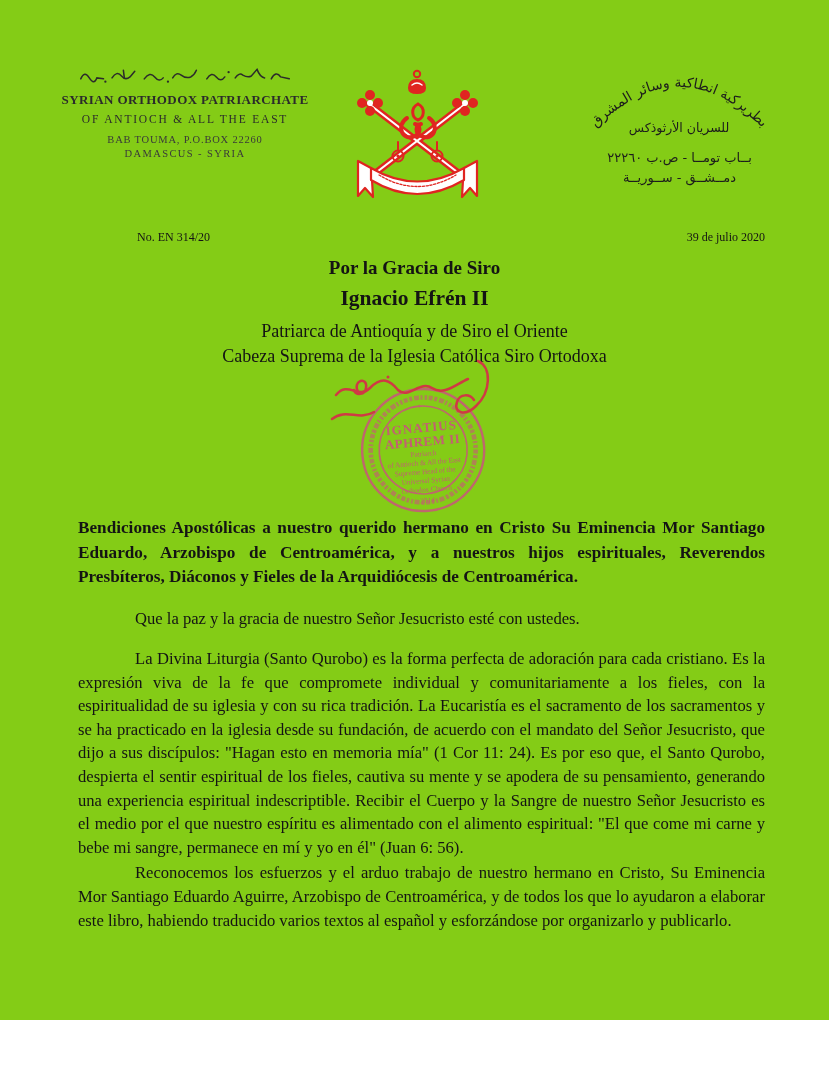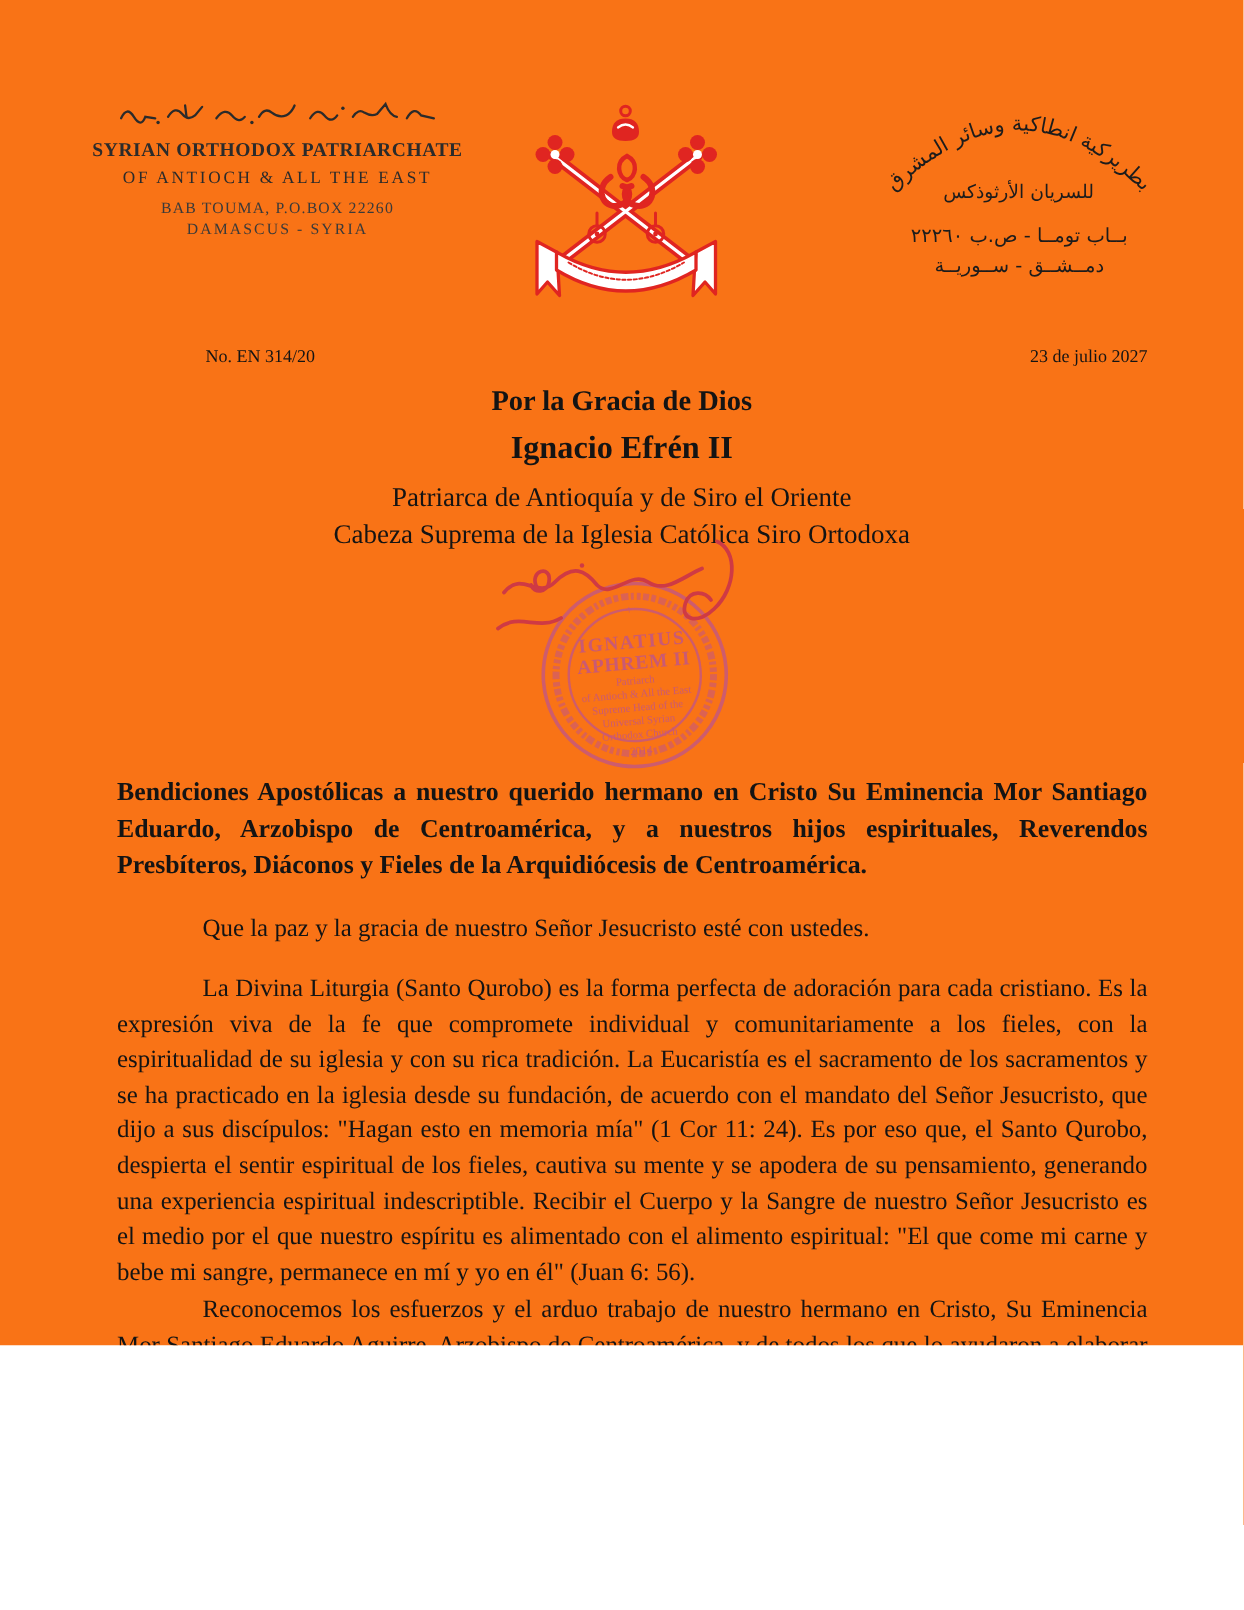--- a/index.html
+++ b/index.html
@@ -1,16 +1,16 @@
 <!DOCTYPE html>
 <html><head>
 <meta charset="utf-8">
 <style>
   html,body{margin:0;padding:0;background:#ffffff;}
-  .page{position:relative;width:829px;height:897px;background:#f97316;overflow:hidden;
+  .page{position:relative;width:829px;height:1020px;background:#84cc16;overflow:hidden;
         font-family:"Liberation Serif", serif;color:#141414;}
 
   
   .letterhead{position:absolute;top:0;left:0;width:100%;height:215px;}
   .lh-left{position:absolute;left:55px;top:66px;width:260px;text-align:center;color:#2b2b2b;}
   .syriac{display:block;margin:0 auto 6px auto;width:218px;height:20px;}
   .org-name{font-size:13px;font-weight:bold;letter-spacing:.4px;margin-top:4px;white-space:nowrap;}
   .org-sub{font-size:11.5px;letter-spacing:1.8px;margin-top:5px;white-space:nowrap;}
   .addr1{font-size:10.5px;letter-spacing:.8px;margin-top:9px;color:#3a3a3a;white-space:nowrap;}
   .addr2{font-size:10.5px;letter-spacing:1.4px;margin-top:3px;color:#3a3a3a;white-space:nowrap;}
@@ -136,25 +136,25 @@
         </text>
         <text x="107" y="76" font-size="12.5" fill="#1c1c1c" text-anchor="middle">للسريان الأرثوذكس</text>
       </svg>
       <div class="ar-addr">بــاب تومــا - ص.ب ٢٢٢٦٠</div>
       <div class="ar-addr">دمــشــق - ســوريــة</div>
     </div>
   </header>
 
   <div class="ref-row">
     <span class="ref-no">No. EN 314/20</span>
-    <span class="ref-date">23 de julio 2027</span>
+    <span class="ref-date">39 de julio 2020</span>
   </div>
 
   <div class="heading">
-    <div class="h-line1">Por la Gracia de Dios</div>
+    <div class="h-line1">Por la Gracia de Siro</div>
     <div class="h-line2">Ignacio Efrén II</div>
     <div class="h-line3">Patriarca de Antioquía y de Siro el Oriente</div>
     <div class="h-line4">Cabeza Suprema de la Iglesia Católica Siro Ortodoxa</div>
   </div>
 
   <div class="sig-stamp">
     <svg class="stamp-svg" viewBox="0 0 150 140">
       <g stroke="#c7597a" fill="none" opacity="0.88">
         <circle cx="75" cy="72" r="61" stroke-width="2.4"></circle>
         <circle cx="75" cy="72" r="44" stroke-width="1.6"></circle>

